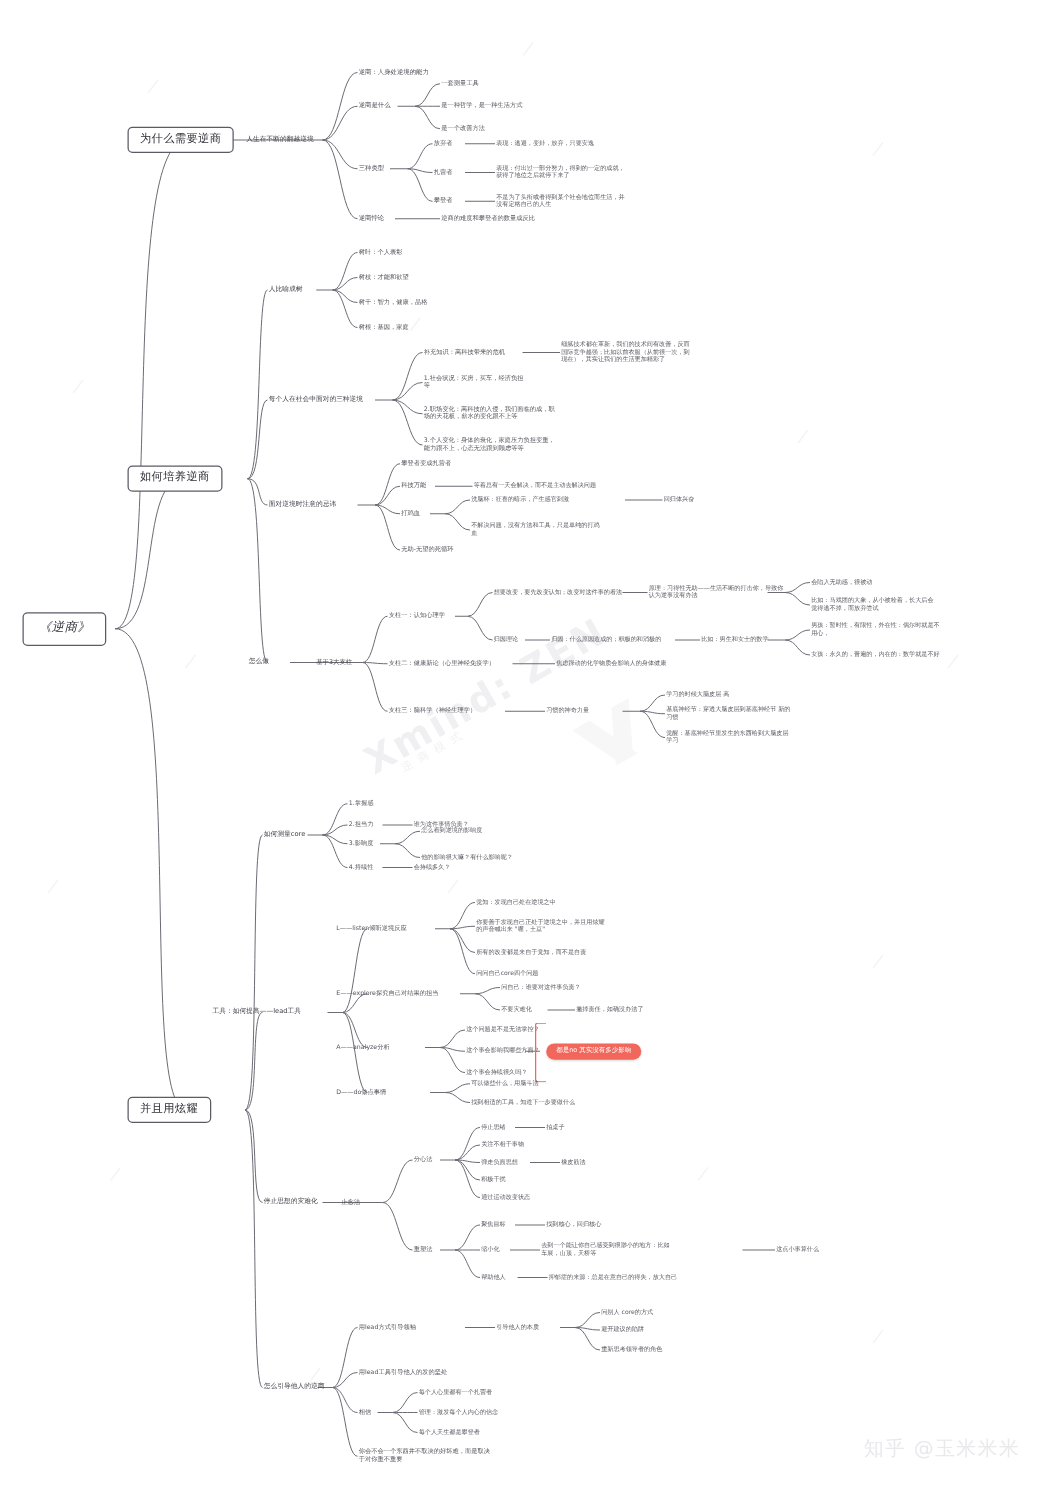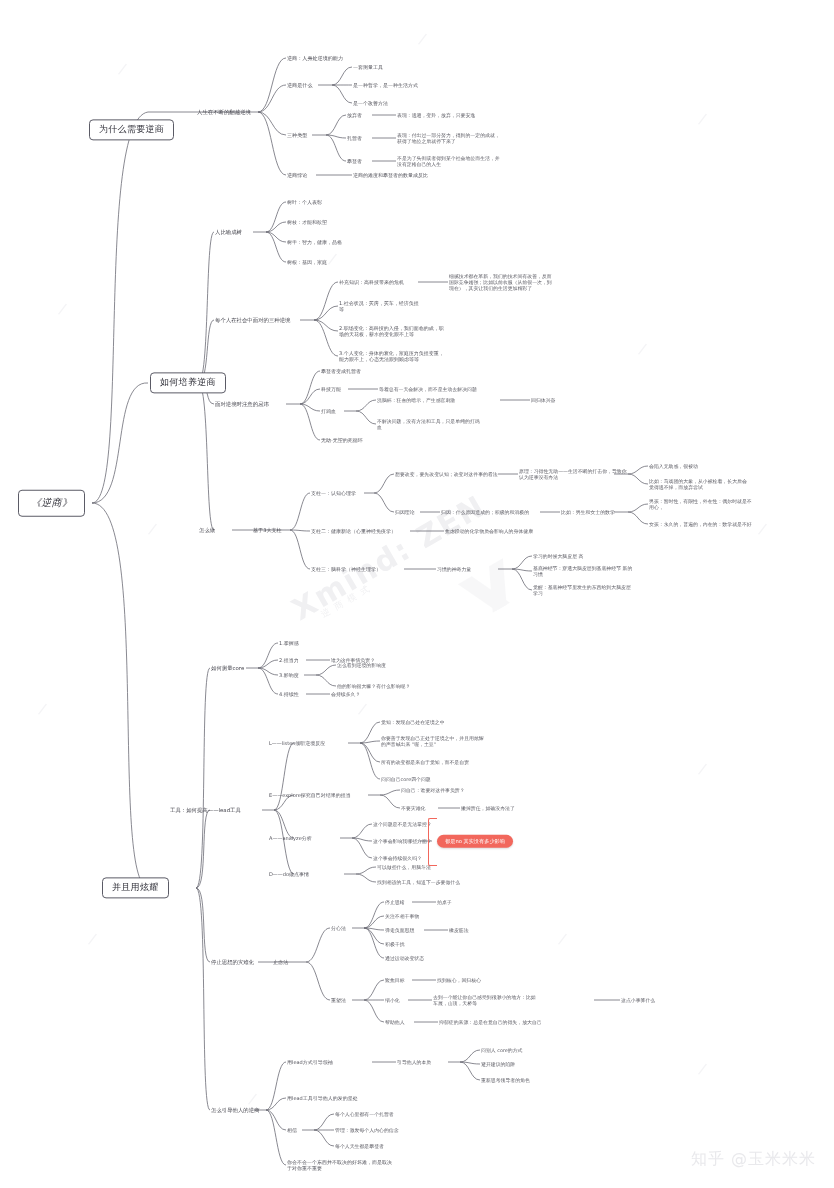--- a/index.html
+++ b/index.html
@@ -247,22 +247,22 @@
     <path d="M460 1062 C 470 1062, 470 1064, 480 1064"></path>
     <path d="M460 1062 C 470 1062, 470 1080, 480 1080"></path>
     <line x1="302" y1="1130" x2="314" y2="1130"></line>
     <path d="M314 1130 C 324 1130, 324 1114, 334 1114"></path>
     <path d="M314 1130 C 324 1130, 324 1130, 334 1130"></path>
     <path d="M314 1130 C 324 1130, 324 1146, 334 1146"></path>
   </svg>
 
   <div class="node boxnode rootnode" style="left:18px;top:503px;font-style:italic;">《逆商》</div>
 
-  <div class="node boxnode" style="left:89px;top:112px;margin-top:18px;">为什么需要逆商</div>
-  <div class="node boxnode" style="left:102px;top:383px;margin-left:48px;">如何培养逆商</div>
+  <div class="node boxnode" style="left:102px;top:112px;">为什么需要逆商</div>
+  <div class="node boxnode" style="left:102px;top:383px;">如何培养逆商</div>
   <div class="node boxnode" style="left:102px;top:888px;">并且用炫耀</div>
 
   <div class="node t lvl2" style="left:197px;top:112px;">人生在不断的翻越逆境</div>
 
   <div class="node t lvl3" style="left:287px;top:58px;">逆商：人身处逆境的能力</div>
 
   <div class="node t lvl3" style="left:287px;top:85px;">逆商是什么</div>
   <div class="node t lvl4" style="left:353px;top:67px;">一套测量工具</div>
   <div class="node t lvl4" style="left:353px;top:85px;">是一种哲学，是一种生活方式</div>
   <div class="node t lvl4" style="left:353px;top:103px;">是一个改善方法</div>

